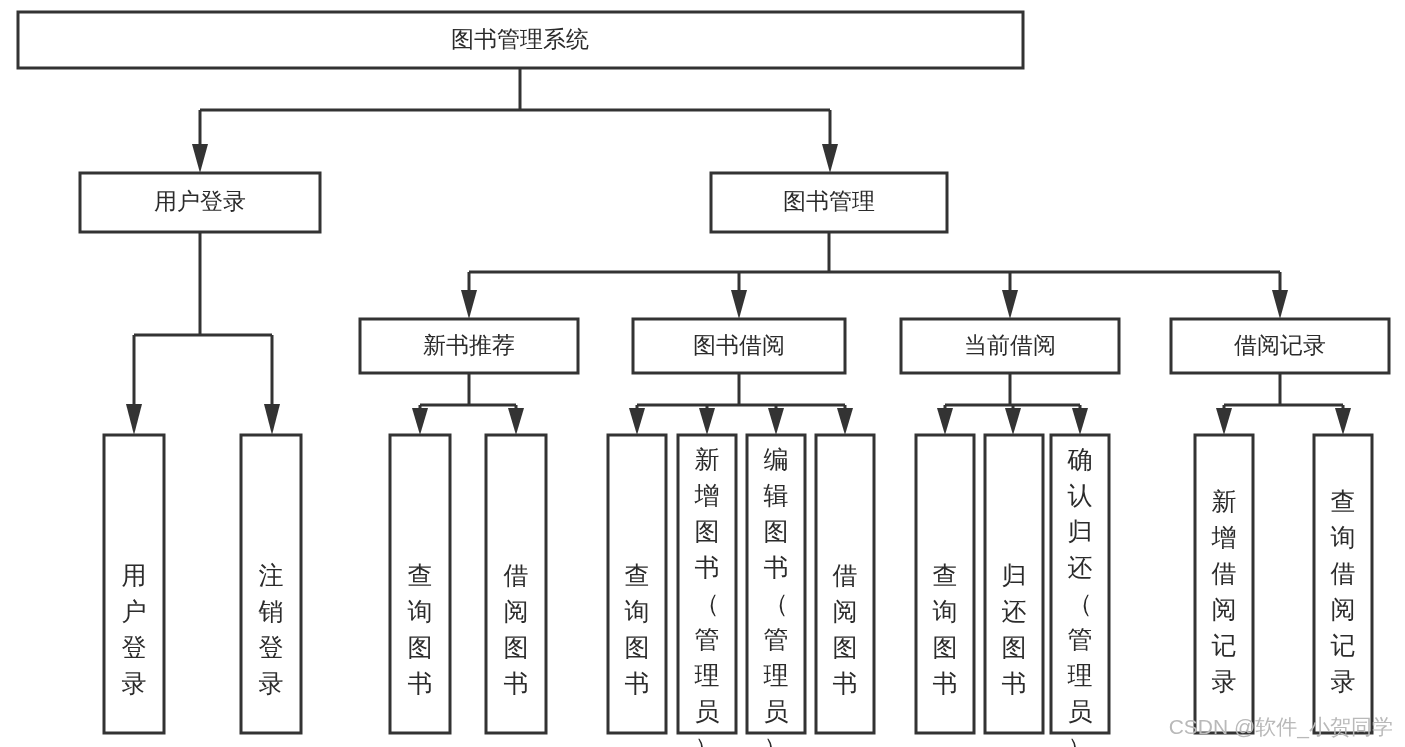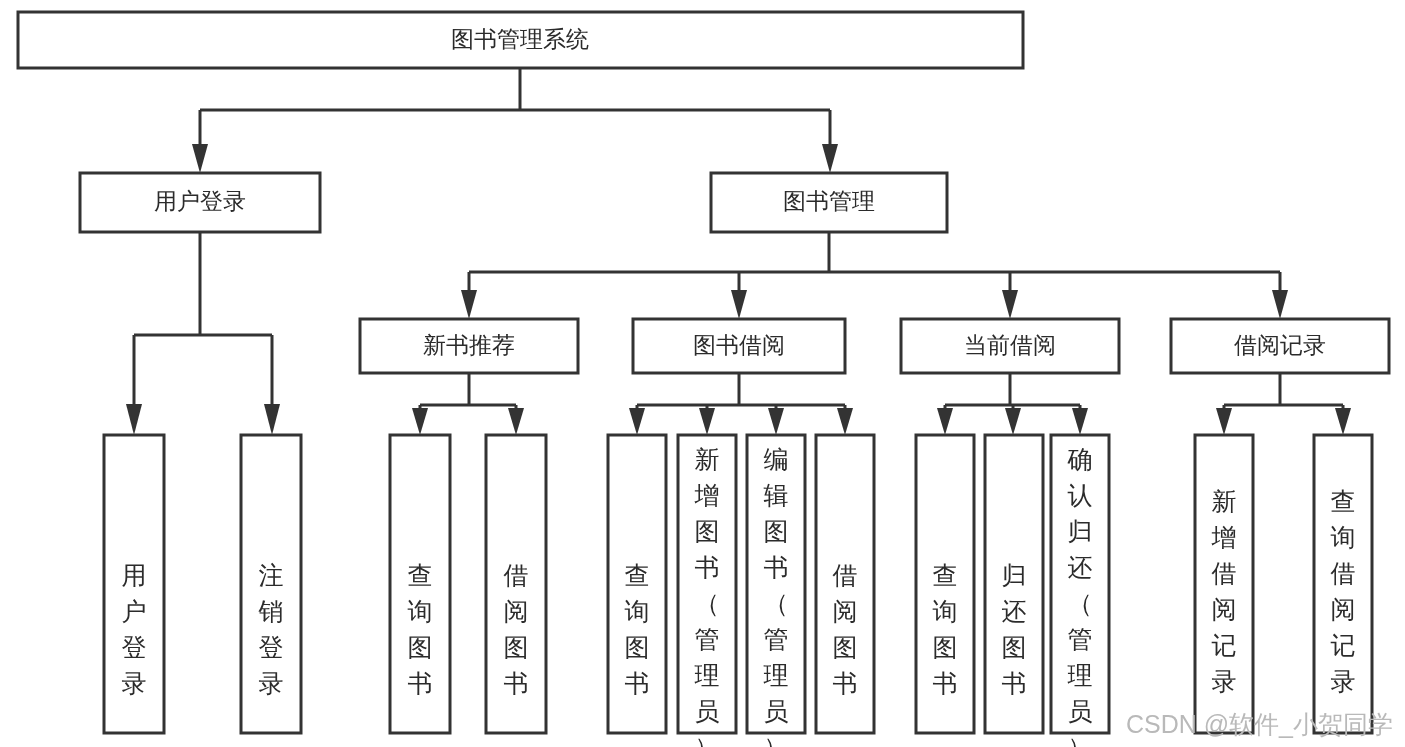--- a/index.html
+++ b/index.html
@@ -52,21 +52,21 @@
     fill: #2b2b2b;
     font-family: "Liberation Sans", "DejaVu Sans", sans-serif;
     font-size: 25px;
     text-anchor: middle;
   }
   .watermark {
     position: absolute;
     right: 12px;
     bottom: 6px;
     font-family: "Liberation Sans", "DejaVu Sans", sans-serif;
-    font-size: 25px;
+    font-size: 21px;
     color: #b9b9b9;
     white-space: nowrap;
     pointer-events: none;
   }
 </style>
 </head>
 <body>
 
 <div id="diagram-root">
   <svg id="flow" viewBox="0 0 1405 747" xmlns="http://www.w3.org/2000/svg">

